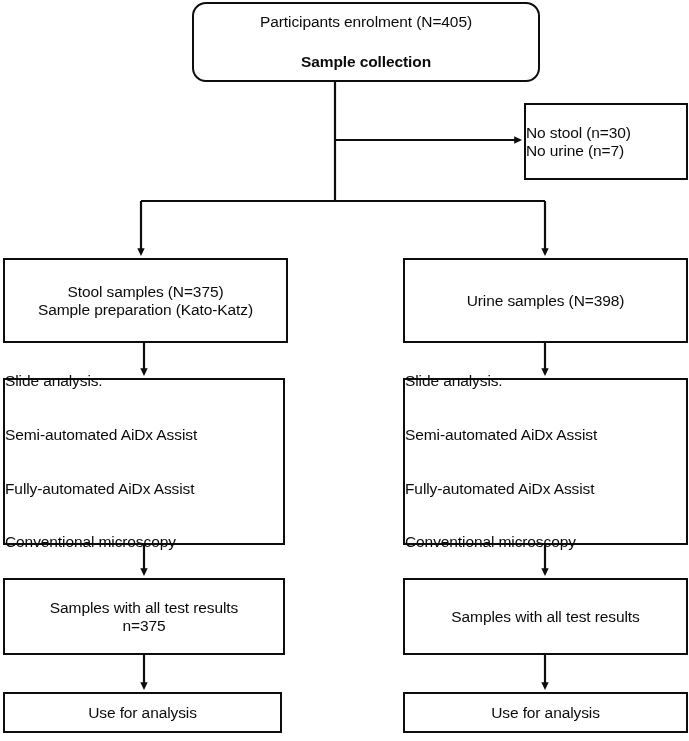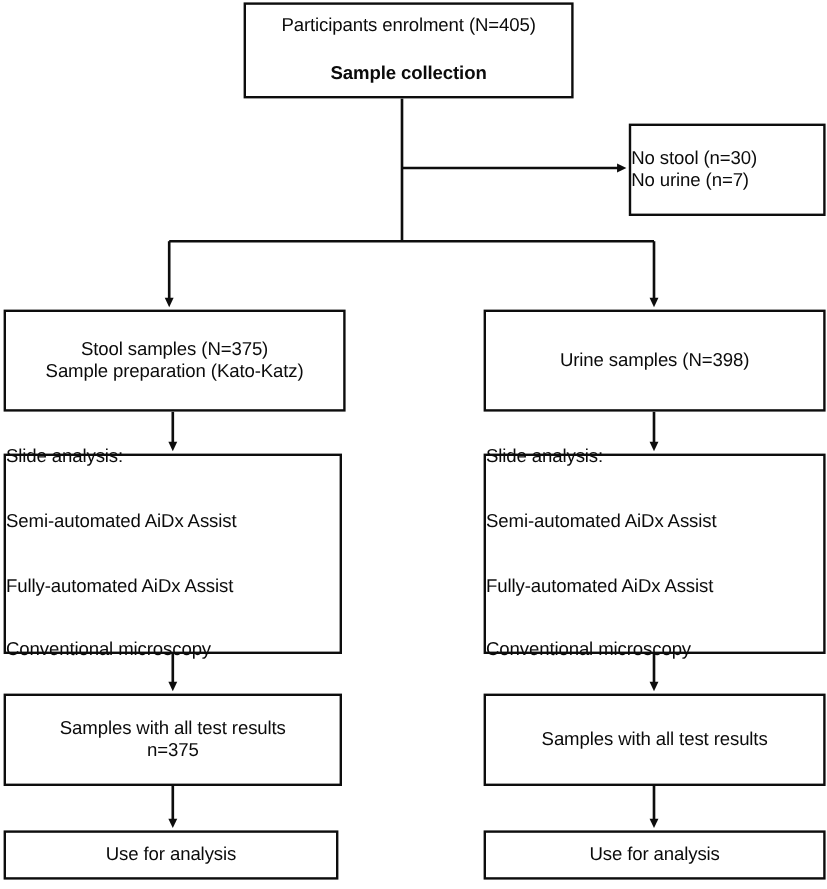--- a/index.html
+++ b/index.html
@@ -77,21 +77,21 @@
 
     <line x1="144" y1="343" x2="144" y2="372" marker-end="url(#arrowhead)"></line>
     <line x1="144" y1="545" x2="144" y2="572" marker-end="url(#arrowhead)"></line>
     <line x1="144" y1="655" x2="144" y2="686" marker-end="url(#arrowhead)"></line>
 
     <line x1="545" y1="343" x2="545" y2="372" marker-end="url(#arrowhead)"></line>
     <line x1="545" y1="545" x2="545" y2="572" marker-end="url(#arrowhead)"></line>
     <line x1="545" y1="655" x2="545" y2="686" marker-end="url(#arrowhead)"></line>
   </svg>
 
-  <div class="node center gap-lg" style="left:203px; top:2px; width:275px; height:80px;">
+  <div class="node center gap-lg" style="left:192px; top:2px; width:348px; height:80px;border-radius:14px;">
     <span class="line">Participants enrolment (N=405)</span>
     <span class="line">Sample collection</span>
   </div>
 
   <div class="node left gap-md" style="left:524px; top:103px; width:164px; height:77px;">
     <span class="line">No stool (n=30)</span>
     <span class="line">No urine (n=7)</span>
   </div>
 
   <div class="node center gap-md" style="left:3px; top:258px; width:285px; height:85px;">

